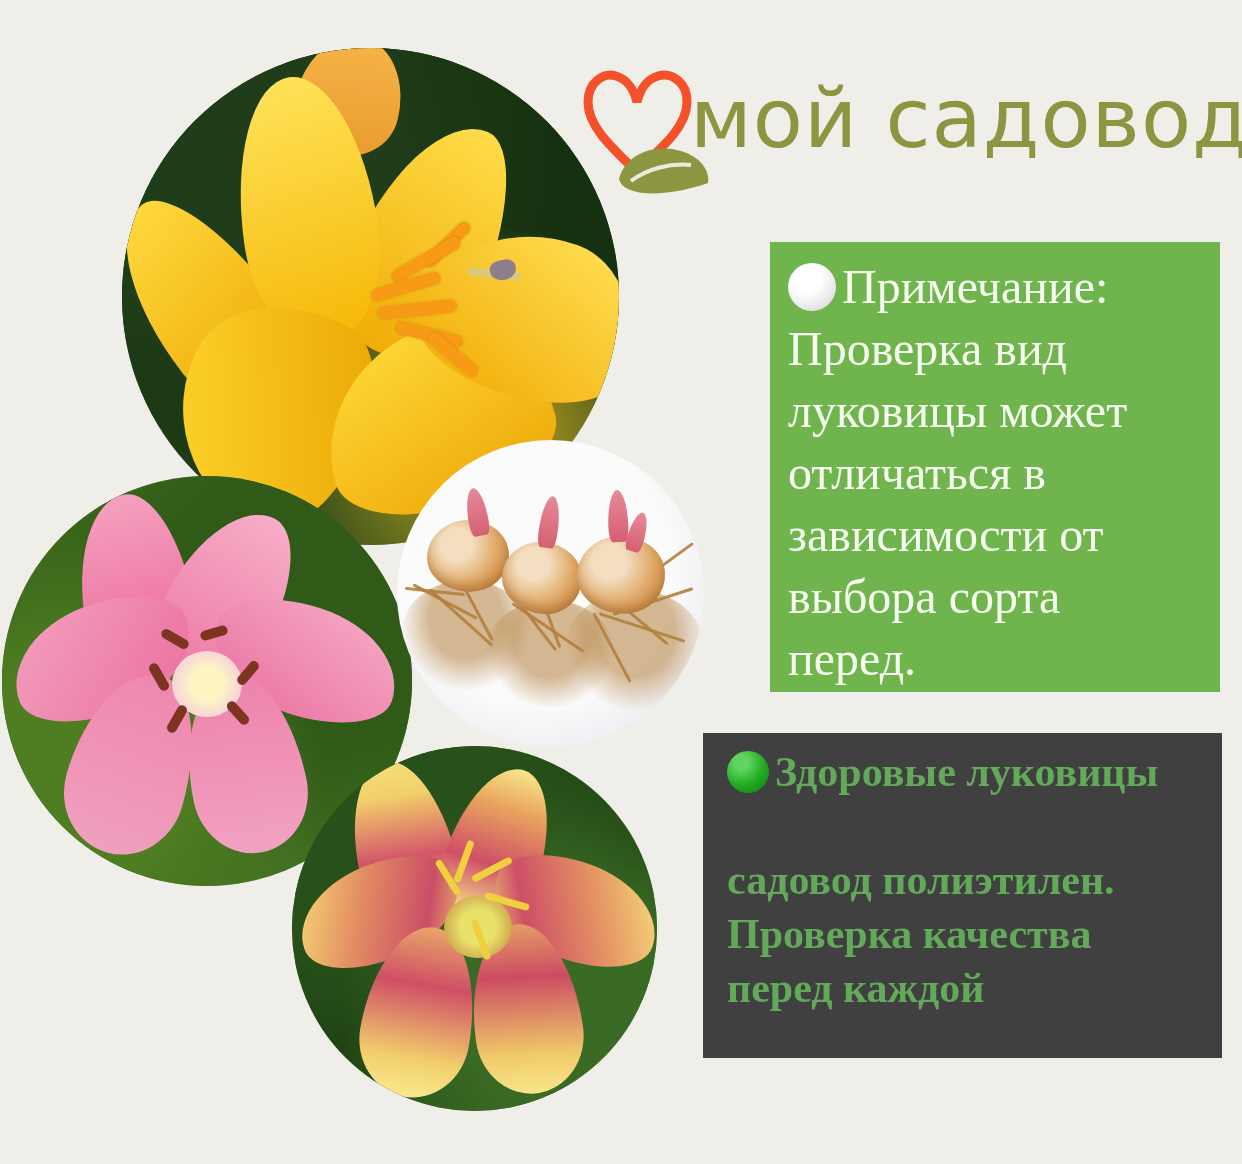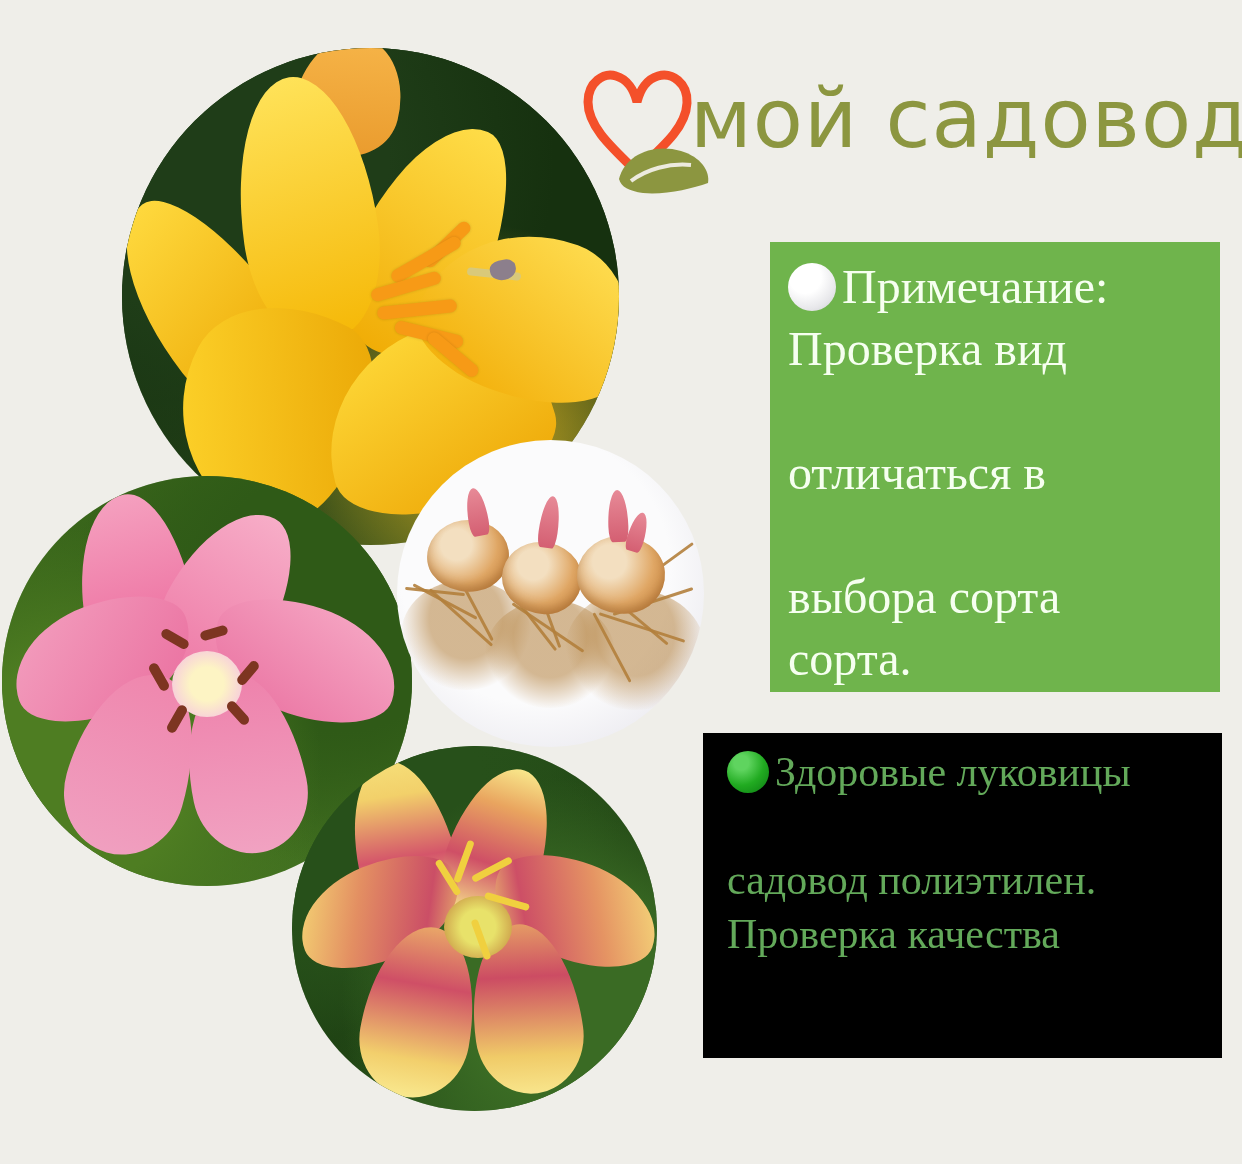--- a/index.html
+++ b/index.html
@@ -163,22 +163,23 @@
     font-family:"Liberation Serif", serif;
   }
   .bullet-white{
     display:inline-block;width:48px;height:48px;border-radius:50%;
     background:radial-gradient(circle at 36% 30%,#ffffff 0 35%,#e7e7ea 70%,#c9c9cf 100%);
     vertical-align:-8px;margin-right:6px;
   }
 
   .health-box{
     position:absolute;left:703px;top:733px;width:519px;height:325px;
-    background:#000000;
+    background:#404040;
     box-sizing:border-box;
+    font-weight:bold;
   }
   .health-inner{
     padding:12px 14px 0 24px;
     color:#63a95a;
     font-size:42px;line-height:54px;
     font-family:"Liberation Serif", serif;
   }
   .bullet-green{
     display:inline-block;width:42px;height:42px;border-radius:50%;
     background:radial-gradient(circle at 34% 28%,#5fd45f 0 18%,#21ab21 55%,#0b7a12 100%);
@@ -280,31 +281,31 @@
     <div class="rstamen rs2"></div>
     <div class="rstamen rs3"></div>
     <div class="rstamen rs4"></div>
     <div class="rstamen rs5"></div>
   </div>
 
   <div class="note-box">
     <div class="note-inner">
       <span class="bullet-white"></span><span>Примечание:</span><br>
       <span>Проверка вид</span><br>
-      <br>
+      <span>луковицы может</span><br>
       <span>отличаться в</span><br>
-      <br>
+      <span>зависимости от</span><br>
       <span>выбора сорта</span><br>
-      <span>сорта.</span>
+      <span>перед.</span>
     </div>
   </div>
 
   <div class="health-box">
     <div class="health-inner">
       <span class="bullet-green"></span><span>Здоровые луковицы</span><br>
       <br>
       <span>садовод полиэтилен.</span><br>
       <span>Проверка качества</span><br>
-      <br>
+      <span>перед каждой</span><br>
     </div>
   </div>
 
 </div>
 
 </body></html>

